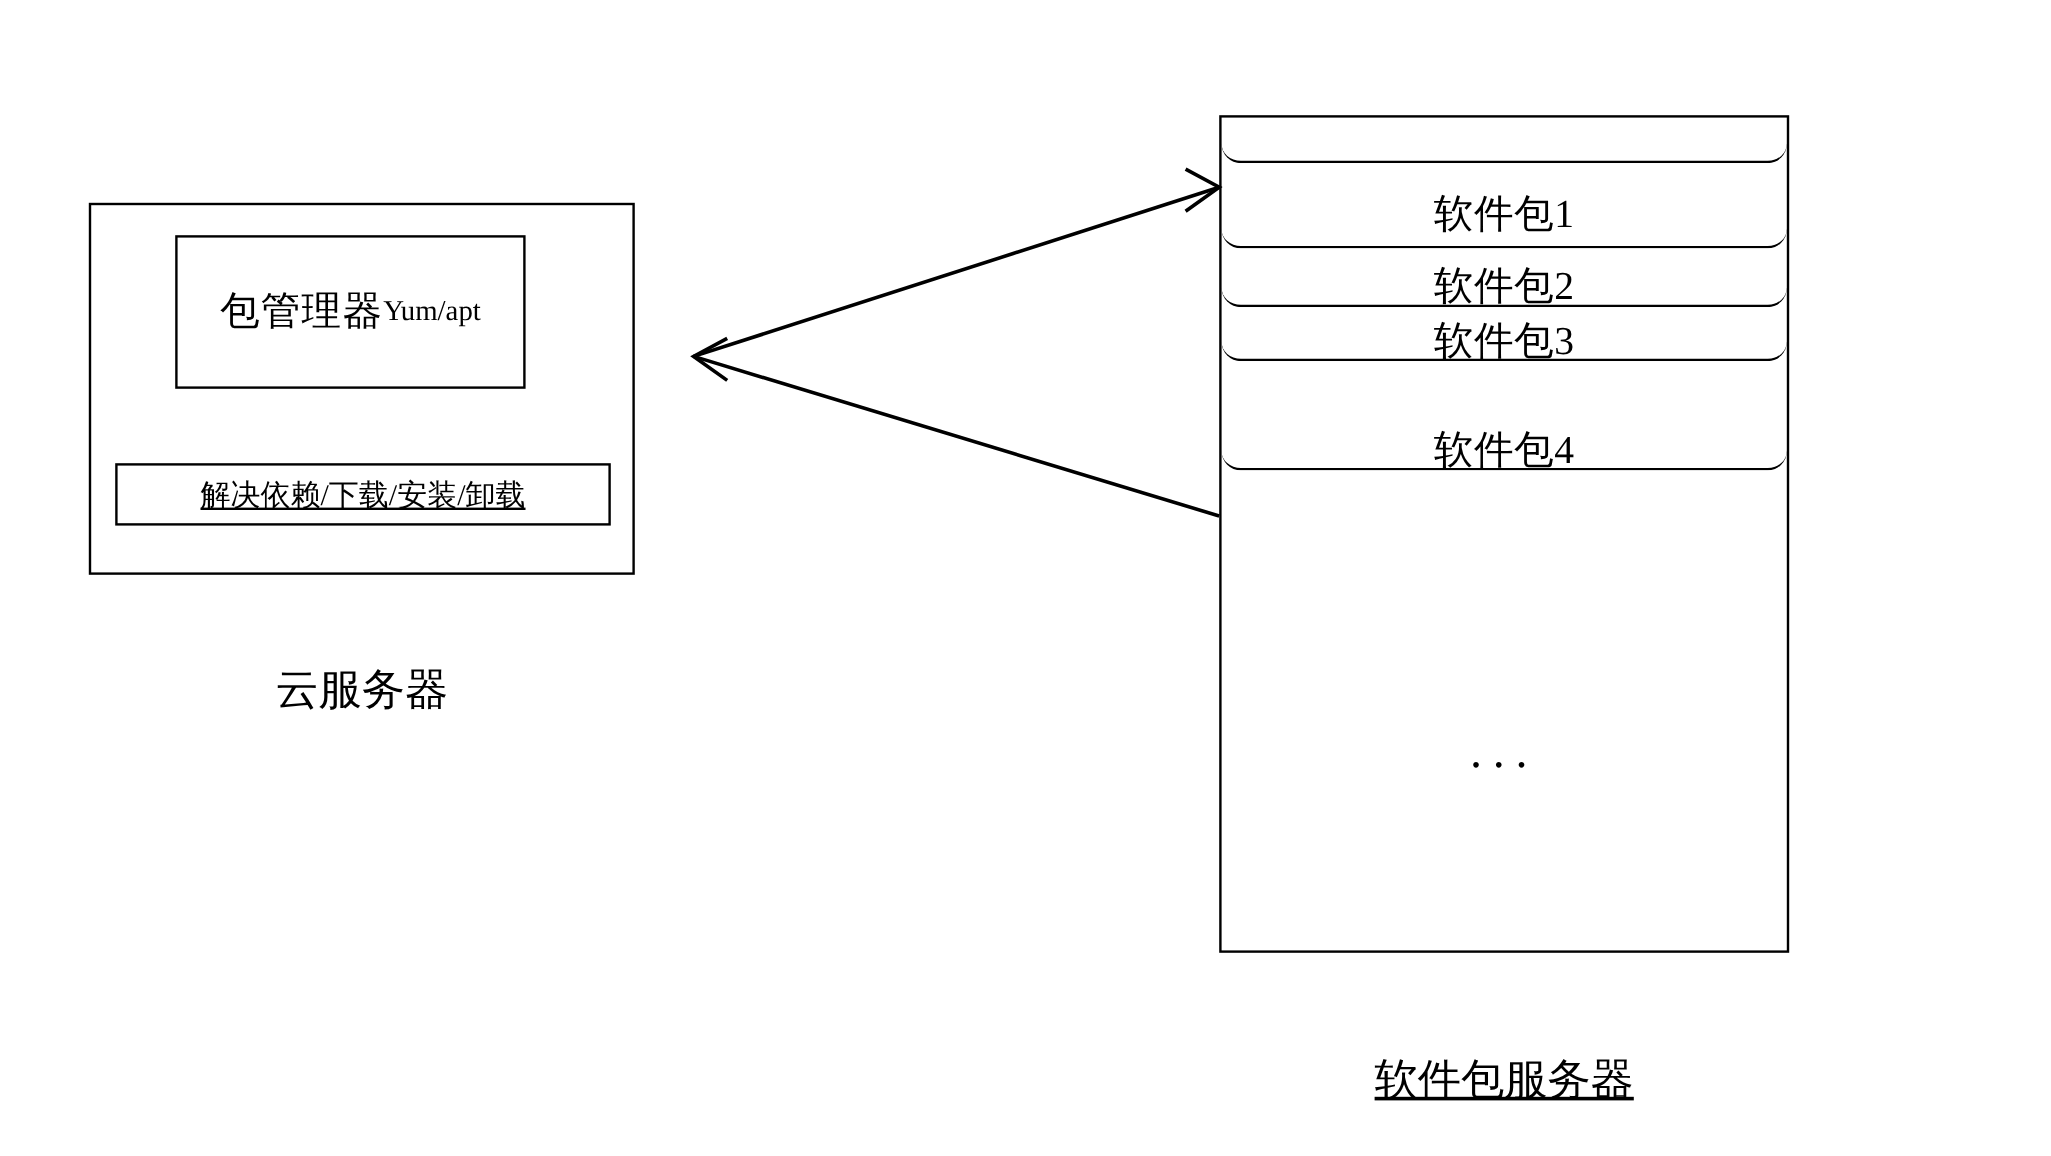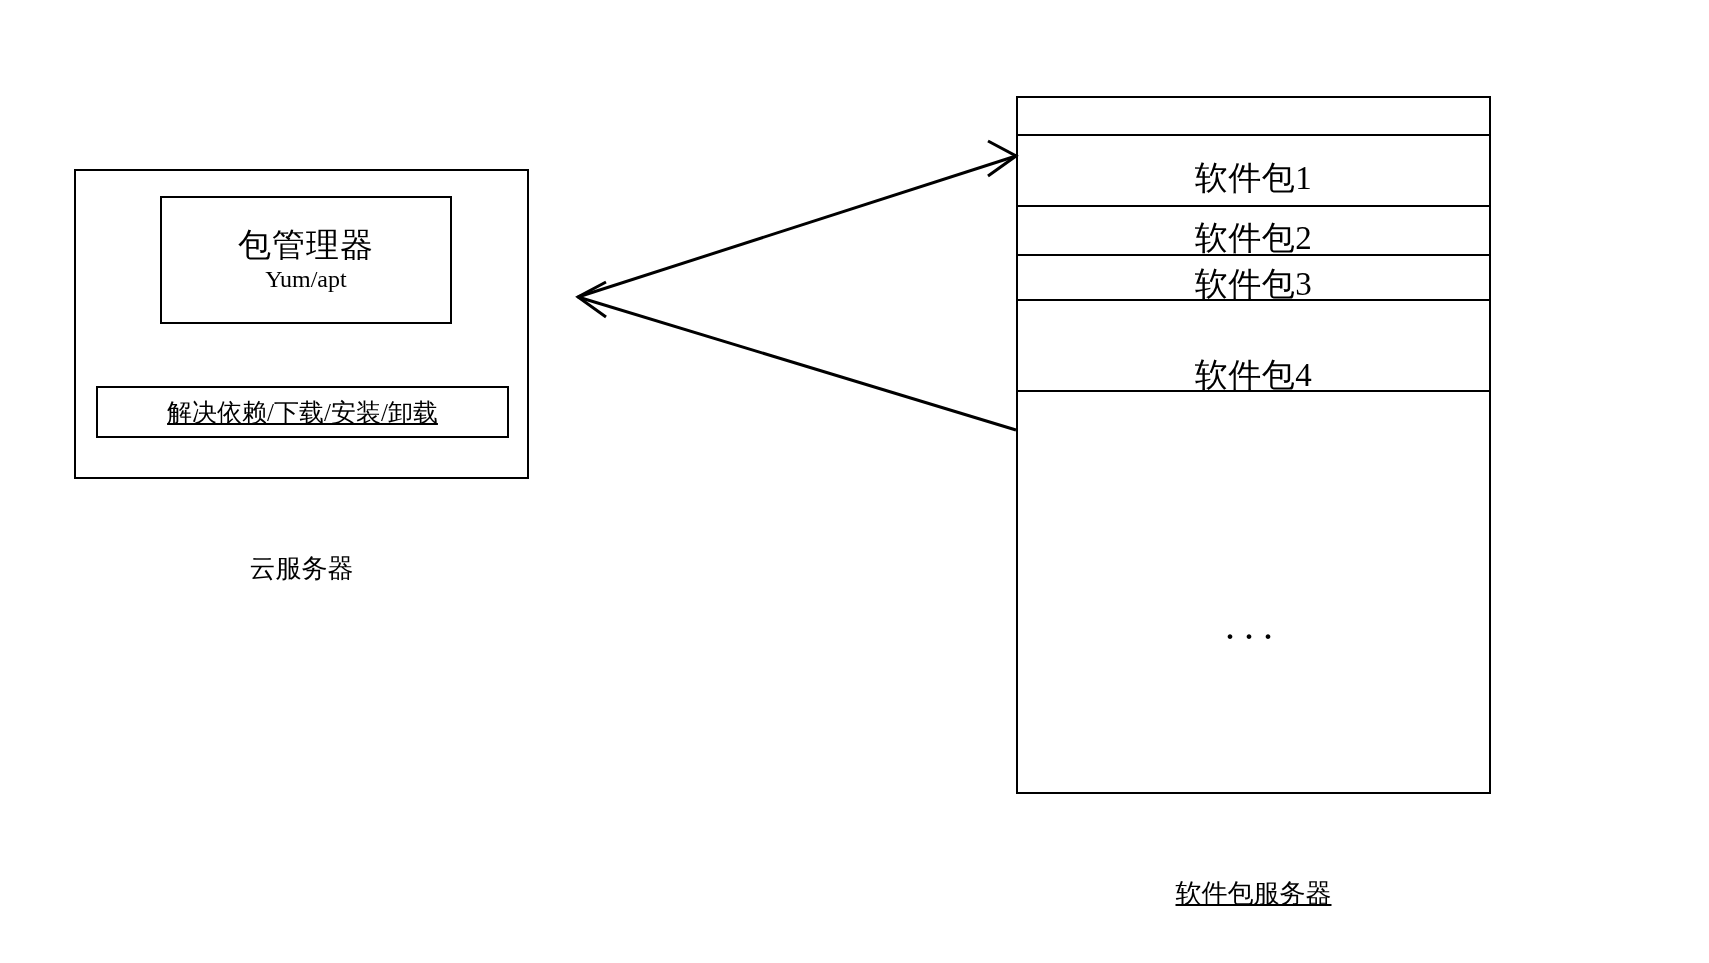--- a/index.html
+++ b/index.html
@@ -30,25 +30,24 @@
     top: 169px;
     width: 455px;
     height: 310px;
   }
   #package-manager-box {
     left: 146px;
     top: 196px;
     width: 292px;
     height: 128px;
     display: flex;
-    flex-direction: column;
+    flex-direction: row;
     align-items: center;
     justify-content: center;
     line-height: 1.18;
-    margin-left: 14px;
   }
   #package-manager-box .pm-line-cn {
     font-size: 33px;
     letter-spacing: 1px;
   }
   #package-manager-box .pm-line-en {
     font-size: 24px;
   }
   #capabilities-box {
     left: 96px;
@@ -59,21 +58,21 @@
     align-items: center;
     justify-content: center;
   }
   #capabilities-box .cap-text {
     font-size: 25px;
     white-space: nowrap;
     text-decoration: underline;
   }
   .caption {
     position: absolute;
-    font-size: 26px;
+    font-size: 36px;
     white-space: nowrap;
     text-align: center;
   }
   #cloud-server-caption {
     left: 74px;
     top: 551px;
     width: 455px;
   }
   #package-server-caption {
     left: 1016px;
@@ -90,20 +89,21 @@
   }
   .pkg-row {
     position: absolute;
     left: 0;
     width: 100%;
     box-sizing: border-box;
     border-bottom: 2px solid #000000;
     display: flex;
     align-items: center;
     justify-content: center;
+    border-radius: 16px;
   }
   .pkg-row .pkg-label {
     font-size: 33px;
     letter-spacing: 0.5px;
     position: relative;
     top: 10px;
   }
   .pkg-row.r0 { top: 0px;   height: 38px; }
   .pkg-row.r1 { top: 38px;  height: 71px; }
   .pkg-row.r2 { top: 109px; height: 49px; }

